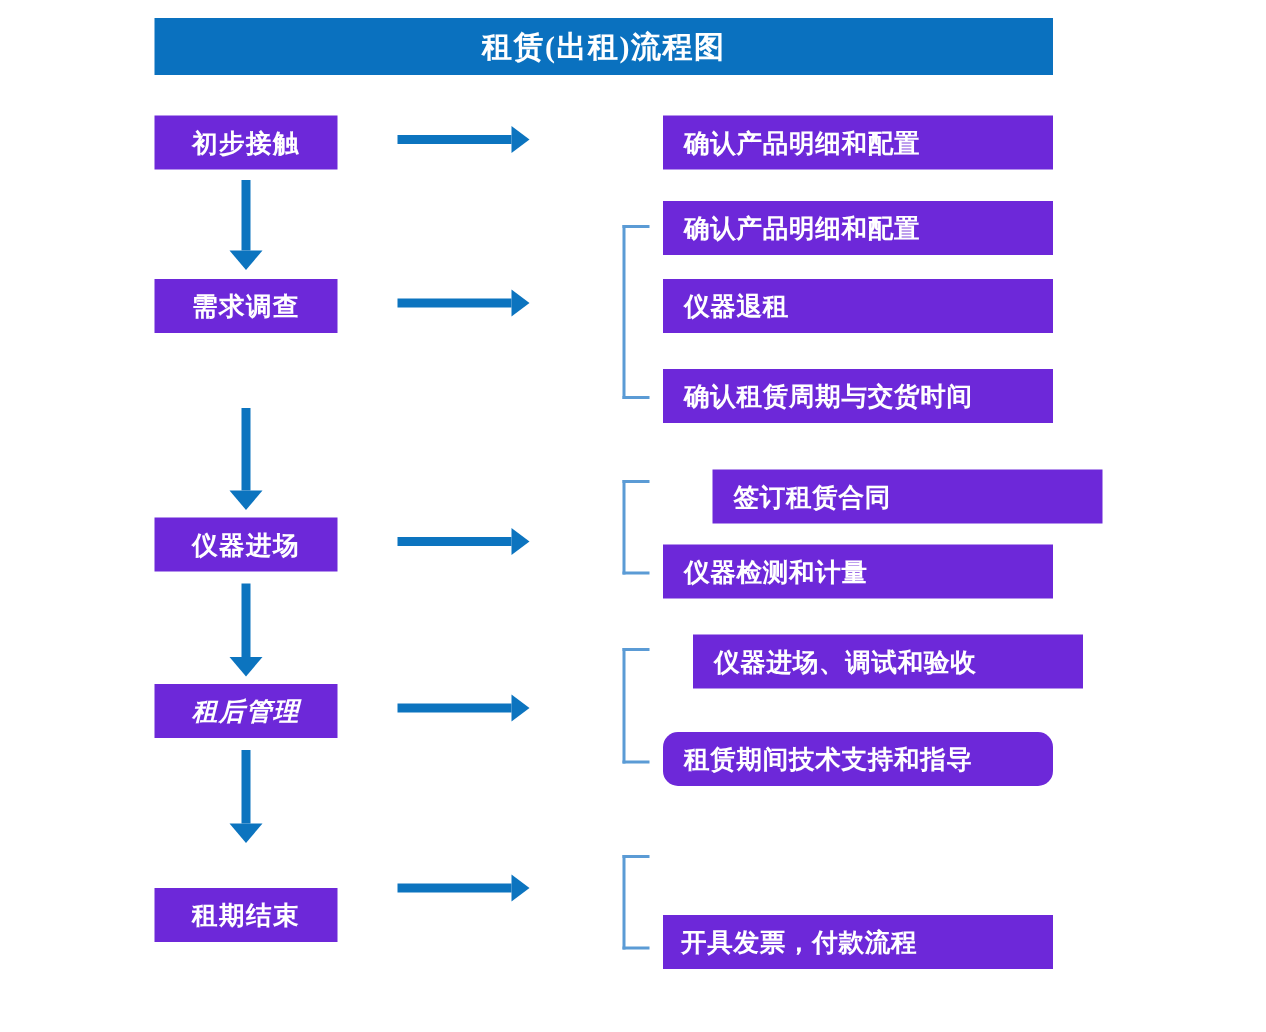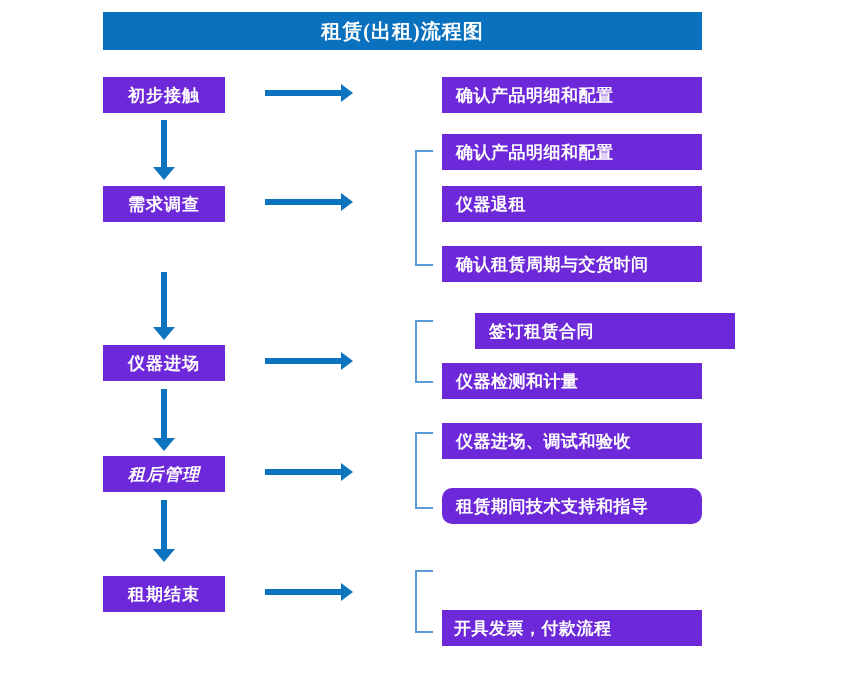--- a/index.html
+++ b/index.html
@@ -179,29 +179,29 @@
 
   <div class="box left" style="top:456px;font-style:italic;">租后管理</div>
 
   <div class="h-arrow" style="left:265px; top:463px; width:88px;">
     <div class="shaft" style="width:76px;"></div>
     <div class="head" style="left:76px;"></div>
   </div>
 
   <div class="bracket" style="left:415px; top:432px; height:77px;"></div>
 
-  <div class="box right" style="top:423px;">仪器进场、调试和验收</div>
+  <div class="box right" style="top:423px;margin-left:20px;">仪器进场、调试和验收</div>
   <div class="box right" style="top:488px;border-radius:10px;">租赁期间技术支持和指导</div>
 
   <div class="v-arrow" style="left:153px; top:500px; height:62px;">
     <div class="shaft" style="height:49px;"></div>
     <div class="head" style="top:49px;"></div>
   </div>
 
-  <div class="box left" style="top:576px;">租期结束</div>
+  <div class="box left" style="top:592px;">租期结束</div>
 
   <div class="h-arrow" style="left:265px; top:583px; width:88px;">
     <div class="shaft" style="width:76px;"></div>
     <div class="head" style="left:76px;"></div>
   </div>
 
   <div class="bracket" style="left:415px; top:570px; height:63px;"></div>
 
   <div class="box right" style="top:610px;padding-left:12px;">开具发票，付款流程</div>
 

